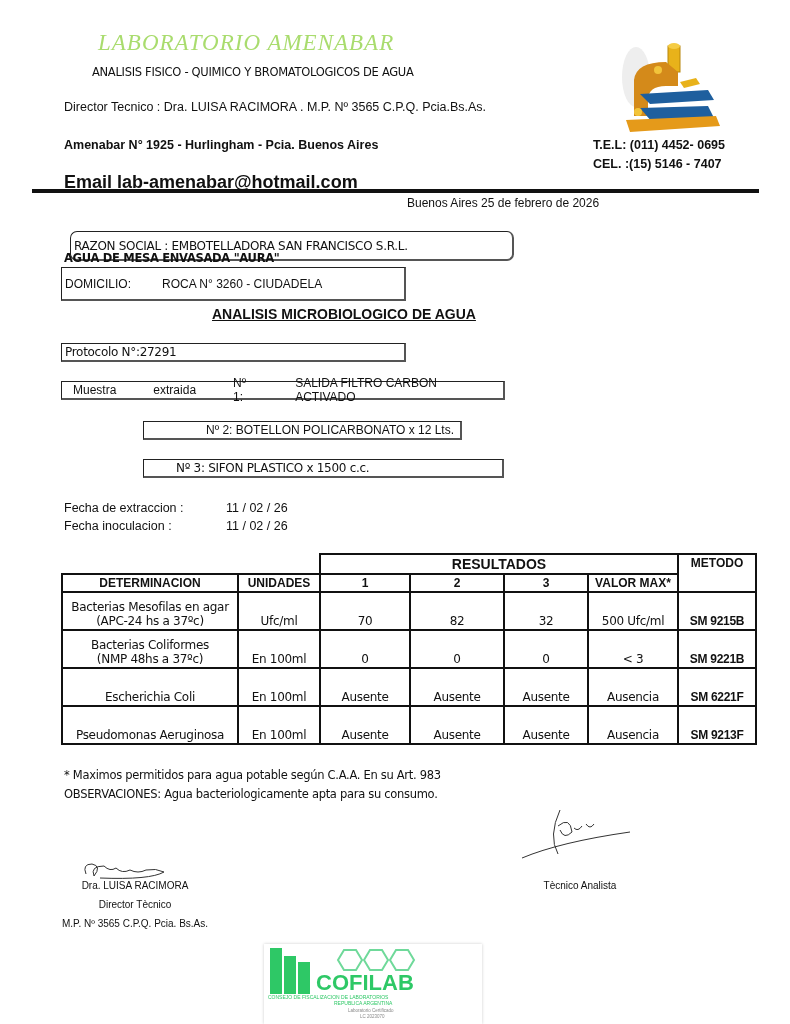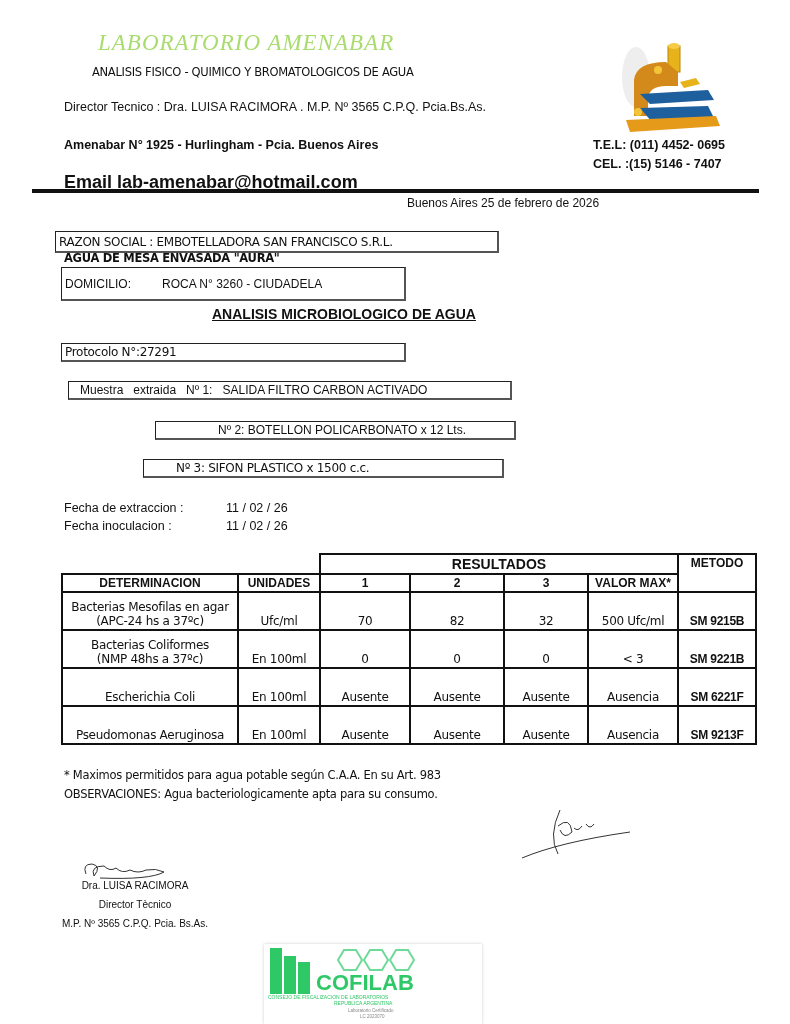--- a/index.html
+++ b/index.html
@@ -10,29 +10,29 @@
   .lab-title { left: 98px; top: 30px; font-family: "Liberation Serif", serif; font-style: italic; font-size: 23px; color: #a9dc6e; letter-spacing: 1px; }
   .subtitle { left: 92px; top: 65px; font-size: 11.5px; }
   .director { left: 64px; top: 100px; font-size: 12.5px; }
   .address { left: 64px; top: 138px; font-size: 12.5px; font-weight: bold; }
   .email { left: 64px; top: 172px; font-size: 18px; font-weight: bold; }
   .tel { left: 593px; top: 138px; font-size: 12.5px; font-weight: bold; }
   .cel { left: 593px; top: 157px; font-size: 12.5px; font-weight: bold; }
   .rule { left: 32px; top: 189px; width: 727px; height: 4px; background: #111; }
   .date { left: 407px; top: 196px; font-size: 12px; }
   .box { border: 1px solid #222; border-bottom: 2px solid #555; border-right: 2px solid #555; font-size: 12px; display: flex; align-items: center; padding: 0 3px; }
-  .razon { left: 55px; top: 231px; width: 444px; height: 22px; }
+  .razon { left: 70px; top: 231px; width: 444px; height: 30px; border-radius: 7px; }
   .aura { left: 64px; top: 251px; font-size: 11.5px; font-weight: bold; }
   .domicilio { left: 61px; top: 267px; width: 345px; height: 34px; }
   .domicilio .k { width: 97px; }
   .analisis-title { left: 212px; top: 306px; font-size: 14px; font-weight: bold; text-decoration: underline; }
   .protocolo { left: 61px; top: 343px; width: 345px; height: 19px; justify-content: flex-start; }
-  .muestra1 { left: 68px; top: 381px; width: 444px; height: 19px; padding-left: 11px; }
+  .muestra1 { left: 61px; top: 381px; width: 444px; height: 19px; padding-left: 11px; gap: 27px; }
   .muestra1 span { margin-right: 10px; }
-  .muestra2 { left: 143px; top: 421px; width: 361px; height: 19px; padding-left: 62px; margin-left: 12px; }
+  .muestra2 { left: 143px; top: 421px; width: 319px; height: 19px; padding-left: 62px; }
   .muestra3 { left: 143px; top: 459px; width: 361px; height: 19px; padding-left: 32px; }
   .fecha { font-size: 12.5px; }
   .fecha1 { left: 64px; top: 501px; }
   .fecha2 { left: 64px; top: 519px; }
   .fechav1 { left: 226px; top: 501px; }
   .fechav2 { left: 226px; top: 519px; }
   table.res { position: absolute; left: 61px; top: 553px; border-collapse: collapse; }
   table.res td { border: 2px solid #111; font-size: 12px; padding: 1px 2px; vertical-align: bottom; height: 18px; }
   table.res td.blank { border: none; }
   table.res td.hdr { font-weight: bold; font-size: 12px; text-align: center; }
@@ -195,20 +195,21 @@
   <div>Director Tècnico</div>
   <div>M.P. Nº 3565  C.P.Q. Pcia. Bs.As.</div>
 </div>
 
 <div class="abs" style="left:520px; top:806px; width:120px; height:56px;">
   <svg width="120" height="56" viewBox="0 0 120 56">
     <path d="M2 52 Q40 36 110 26 M40 4 Q28 30 38 48 M38 20 Q50 10 52 26 Q44 34 40 24 M54 22 Q58 26 62 20 M66 18 Q70 24 74 18" fill="none" stroke="#333" stroke-width="1"></path>
   </svg>
 </div>
 <div class="abs sig-name s2">
+  <div>Tècnico Analista</div>
 </div>
 
 <div class="abs cofilab">
   <svg width="218" height="80" viewBox="0 0 218 80" style="position:absolute;left:0;top:0">
     <rect x="6" y="4" width="12" height="46" fill="#2ec866"></rect>
     <rect x="20" y="12" width="12" height="38" fill="#2ec866"></rect>
     <rect x="34" y="18" width="12" height="32" fill="#2ec866"></rect>
     <polygon points="80,6 92,6 98,16 92,26 80,26 74,16" fill="none" stroke="#6fd99a" stroke-width="2"></polygon>
     <polygon points="106,6 118,6 124,16 118,26 106,26 100,16" fill="none" stroke="#6fd99a" stroke-width="2"></polygon>
     <polygon points="132,6 144,6 150,16 144,26 132,26 126,16" fill="none" stroke="#6fd99a" stroke-width="2"></polygon>

